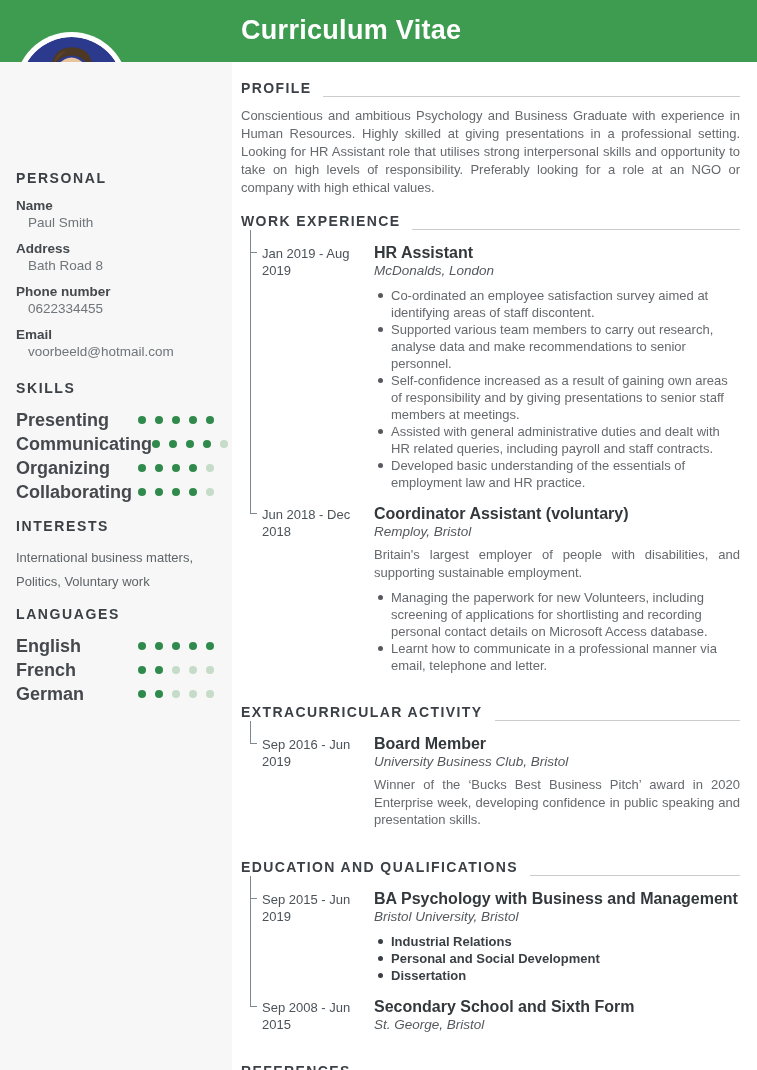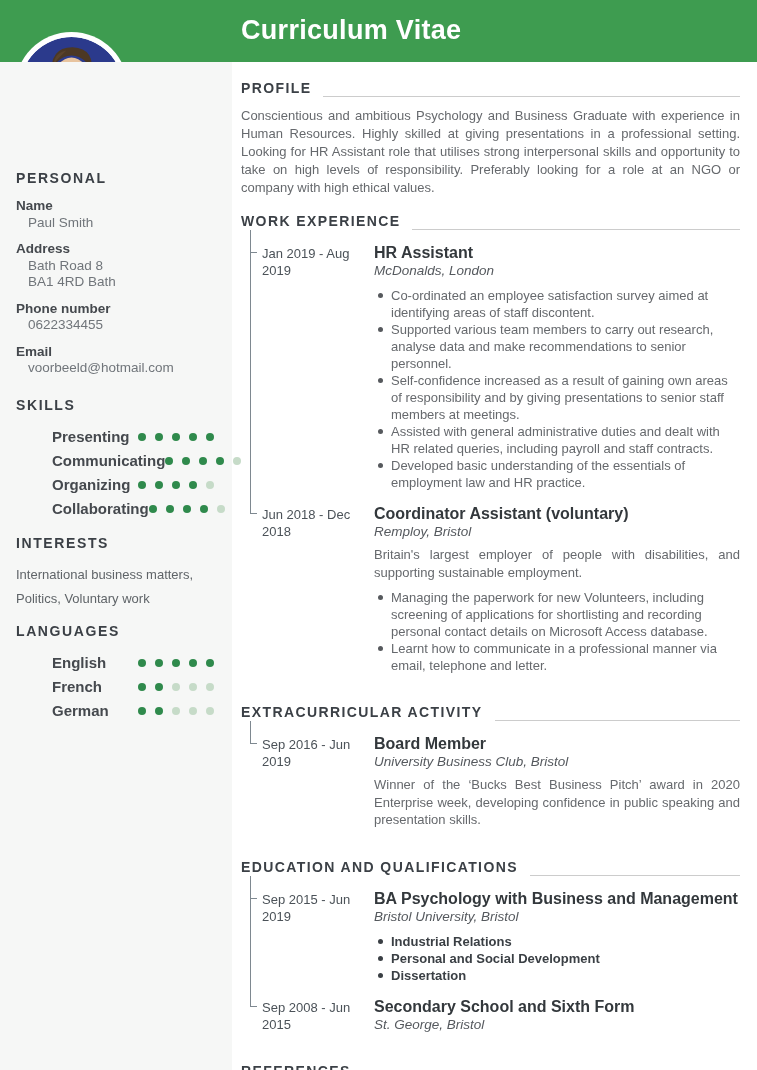--- a/index.html
+++ b/index.html
@@ -35,21 +35,21 @@
     background:#f6f7f6;padding:108px 18px 2px 16px;
   }
   .side-h{font-size:14px;font-weight:bold;letter-spacing:1.6px;color:var(--head);margin:0 0 12px 0;}
   .p-field{margin-bottom:10px;}
   .p-label{font-size:13.5px;font-weight:bold;color:var(--label);line-height:16.5px;}
   .p-value{font-size:13.5px;color:#70757a;line-height:16.5px;margin-left:12px;}
   .sec-skills{margin-top:20px;}
   .sec-interests{margin-top:14px;}
   .sec-languages{margin-top:12px;}
   .r-row{display:flex;justify-content:space-between;align-items:center;height:24px;}
-  .r-label{font-size:15px;font-weight:bold;color:var(--label);margin-left:36px;}
+  .r-label{font-size:18px;font-weight:bold;color:var(--label);}
   .dots{display:flex;gap:9px;}
   .dot{width:8px;height:8px;border-radius:50%;}
   .dot.on{background:var(--dot-on);}
   .dot.off{background:var(--dot-off);}
   .side-text{font-size:13px;color:#5f6468;line-height:24px;margin:2px 0 0 0;}
   
   .main{position:absolute;left:241px;top:62px;right:17px;padding-top:18px;}
   .m-sec{margin-top:16px;}
   .m-sec.first{margin-top:0;}
   .sec-head{display:flex;align-items:flex-end;gap:12px;}
@@ -107,21 +107,20 @@
     <section>
       <h3 class="side-h">PERSONAL</h3>
       <div>
           <div class="p-field">
             <div class="p-label">Name</div>
             <div class="p-value">Paul Smith</div>
           </div>
           <div class="p-field">
             <div class="p-label">Address</div>
             <div class="p-value">Bath Road 8</div>
-            <div class="p-value">BA1 4RD Bath</div>
           </div>
           <div class="p-field">
             <div class="p-label">Phone number</div>
             <div class="p-value">0622334455</div>
           </div>
           <div class="p-field">
             <div class="p-label">Email</div>
             <div class="p-value">voorbeeld@hotmail.com</div>
           </div>
         </div>

